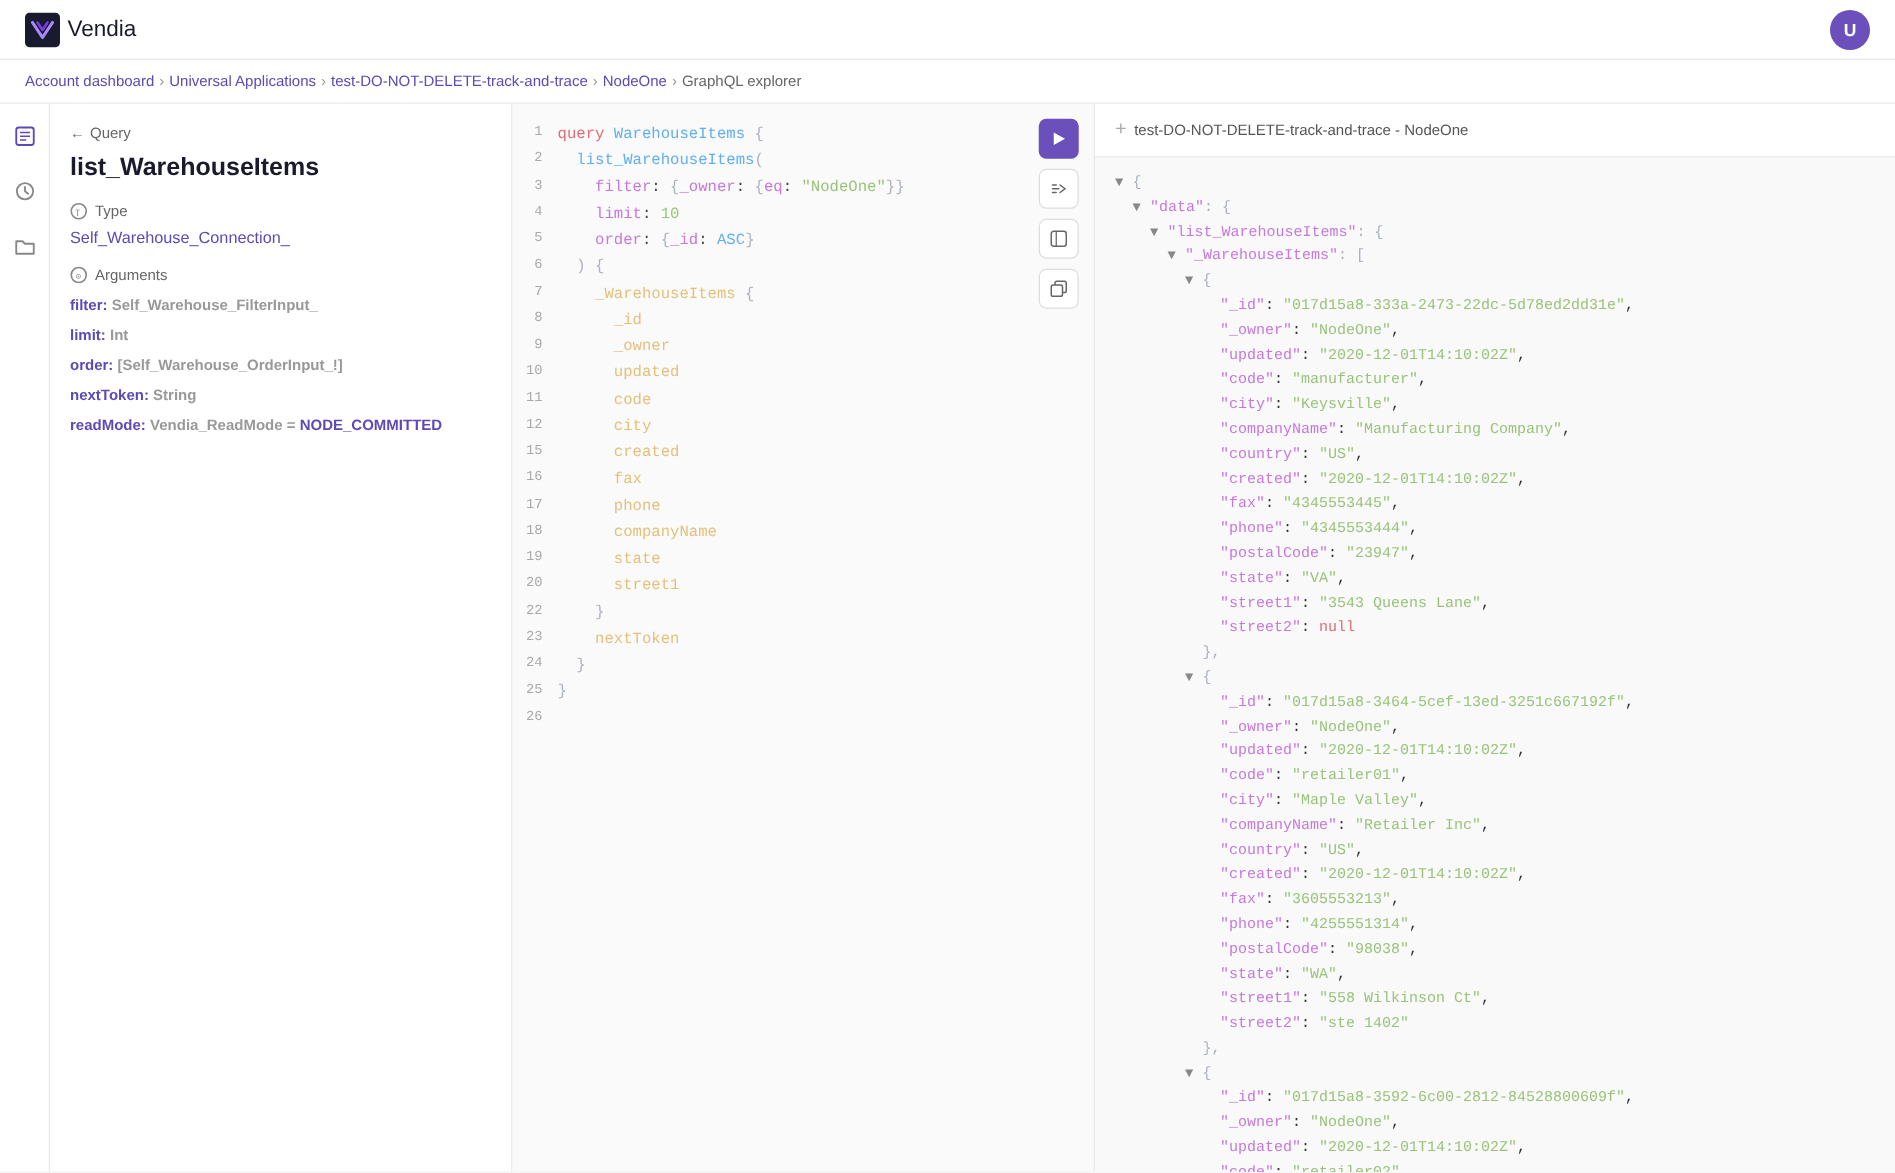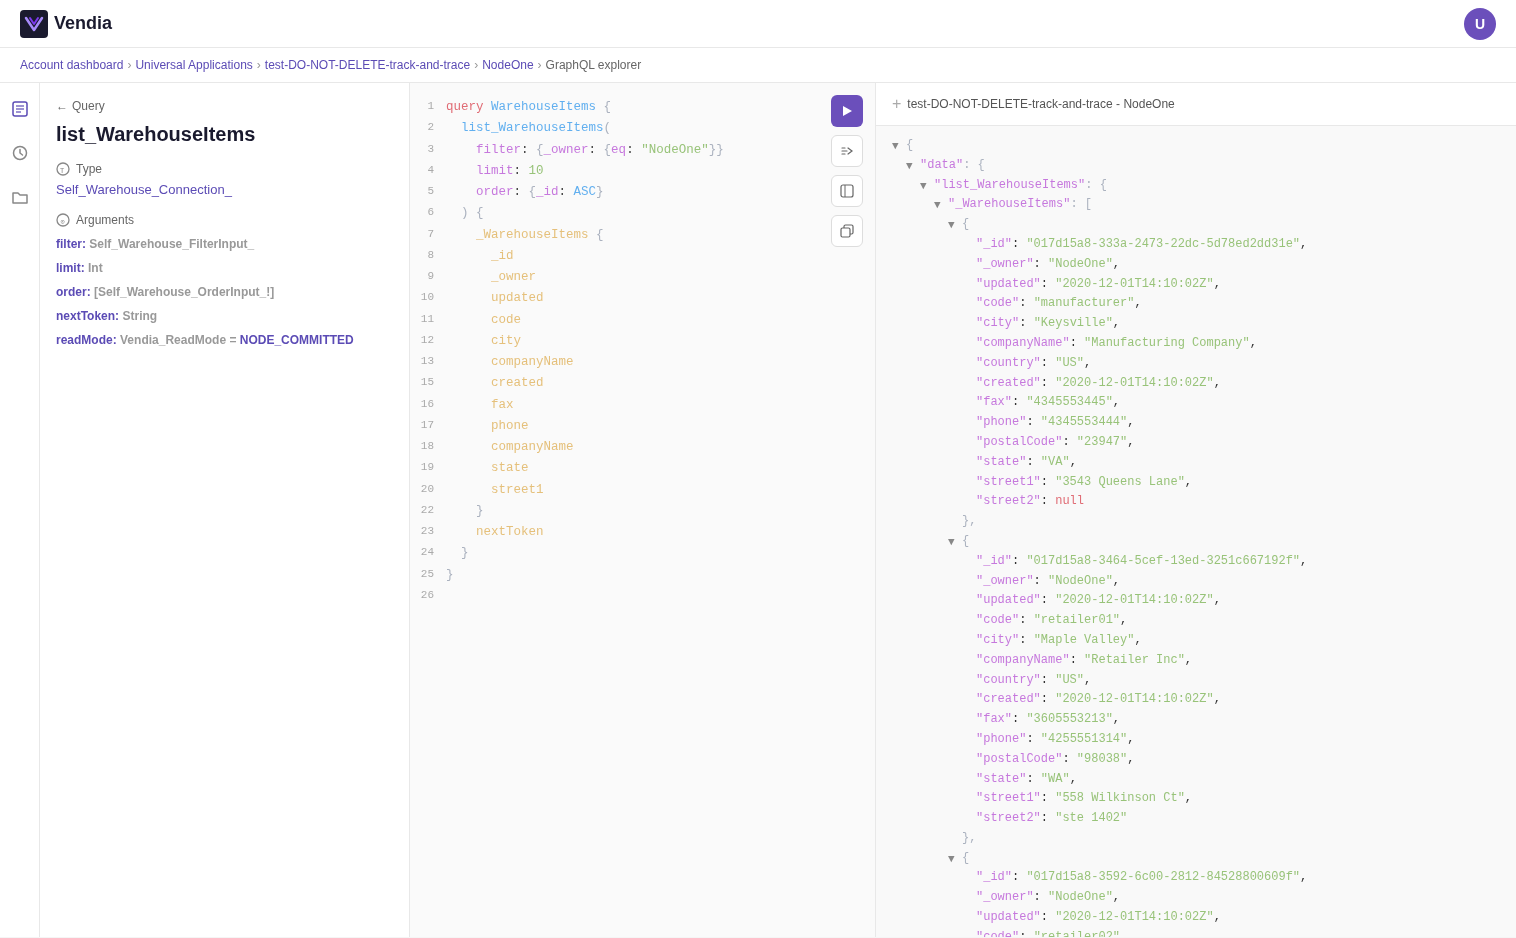--- a/index.html
+++ b/index.html
@@ -17,21 +17,21 @@
       justify-content: space-between;
       padding: 0 20px;
       height: 48px;
       background: #fff;
       border-bottom: 1px solid #e8e8e8;
     }
     .topnav-logo {
       display: flex;
       align-items: center;
       gap: 6px;
-      font-weight: 700;
+      font-weight: 400;
       font-size: 18px;
       color: #1a1a2e;
     }
     .topnav-logo svg {
       width: 28px; height: 28px;
     }
     .topnav-avatar {
       width: 32px; height: 32px;
       border-radius: 50%;
       background: #6b4fbb;
@@ -451,24 +451,20 @@
       </div>
       <div class="code-line">
         <span class="line-num">11</span>
         <span class="line-content">      <span class="field">code</span></span>
       </div>
       <div class="code-line">
         <span class="line-num">12</span>
         <span class="line-content">      <span class="field">city</span></span>
       </div>
       <div class="code-line">
-        <span class="line-num">13</span>
-        <span class="line-content">      <span class="field">companyName</span></span>
-      </div>
-      <div class="code-line">
         <span class="line-num">15</span>
         <span class="line-content">      <span class="field">created</span></span>
       </div>
       <div class="code-line">
         <span class="line-num">16</span>
         <span class="line-content">      <span class="field">fax</span></span>
       </div>
       <div class="code-line">
         <span class="line-num">17</span>
         <span class="line-content">      <span class="field">phone</span></span>

